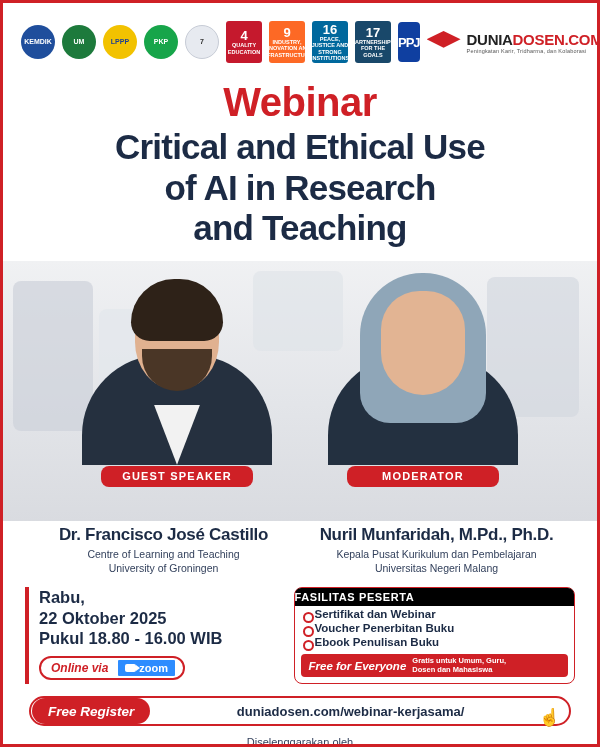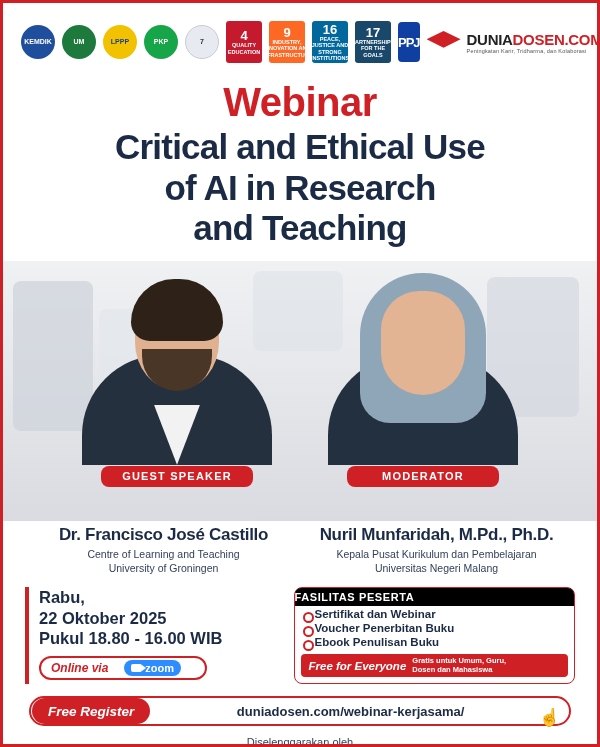--- a/index.html
+++ b/index.html
@@ -159,29 +159,29 @@
 
   
   .info-row {
     display: flex; gap: 10px;
     padding: 12px 22px 0;
   }
   .datebox { width: 47%; padding-left: 10px; border-left: 4px solid #cf2026; }
   .datebox .d { font-size: 16.5px; font-weight: bold; color: #1c2b45; line-height: 1.25; }
   .zoom-pill {
     margin-top: 7px;
-    display: inline-flex; align-items: center; gap: 16px;
+    display: inline-flex; align-items: center; gap: 10px;
     border: 2px solid #cf2026; border-radius: 14px;
-    padding: 2px 24px 2px 10px;
+    padding: 2px 8px 2px 10px;
     background: #fff;
   }
   .zoom-pill .lbl { font-size: 12px; font-weight: bold; color: #cf2026; font-style: italic; }
   .zoom-badge {
     display: inline-flex; align-items: center; gap: 3px;
-    background: #2d8cff; color: #fff; border-radius: 8px;
+    background: #2d8cff; color: #fff; border-radius: 1px;
     padding: 2px 7px; font-size: 11px; font-weight: bold;
   }
   .zoom-cam {
     width: 11px; height: 8px; background: #fff; border-radius: 2px;
     position: relative;
   }
   .zoom-cam::after {
     content: ""; position: absolute; right: -4px; top: 1px;
     border-left: 4px solid #fff; border-top: 3px solid transparent; border-bottom: 3px solid transparent;
   }

